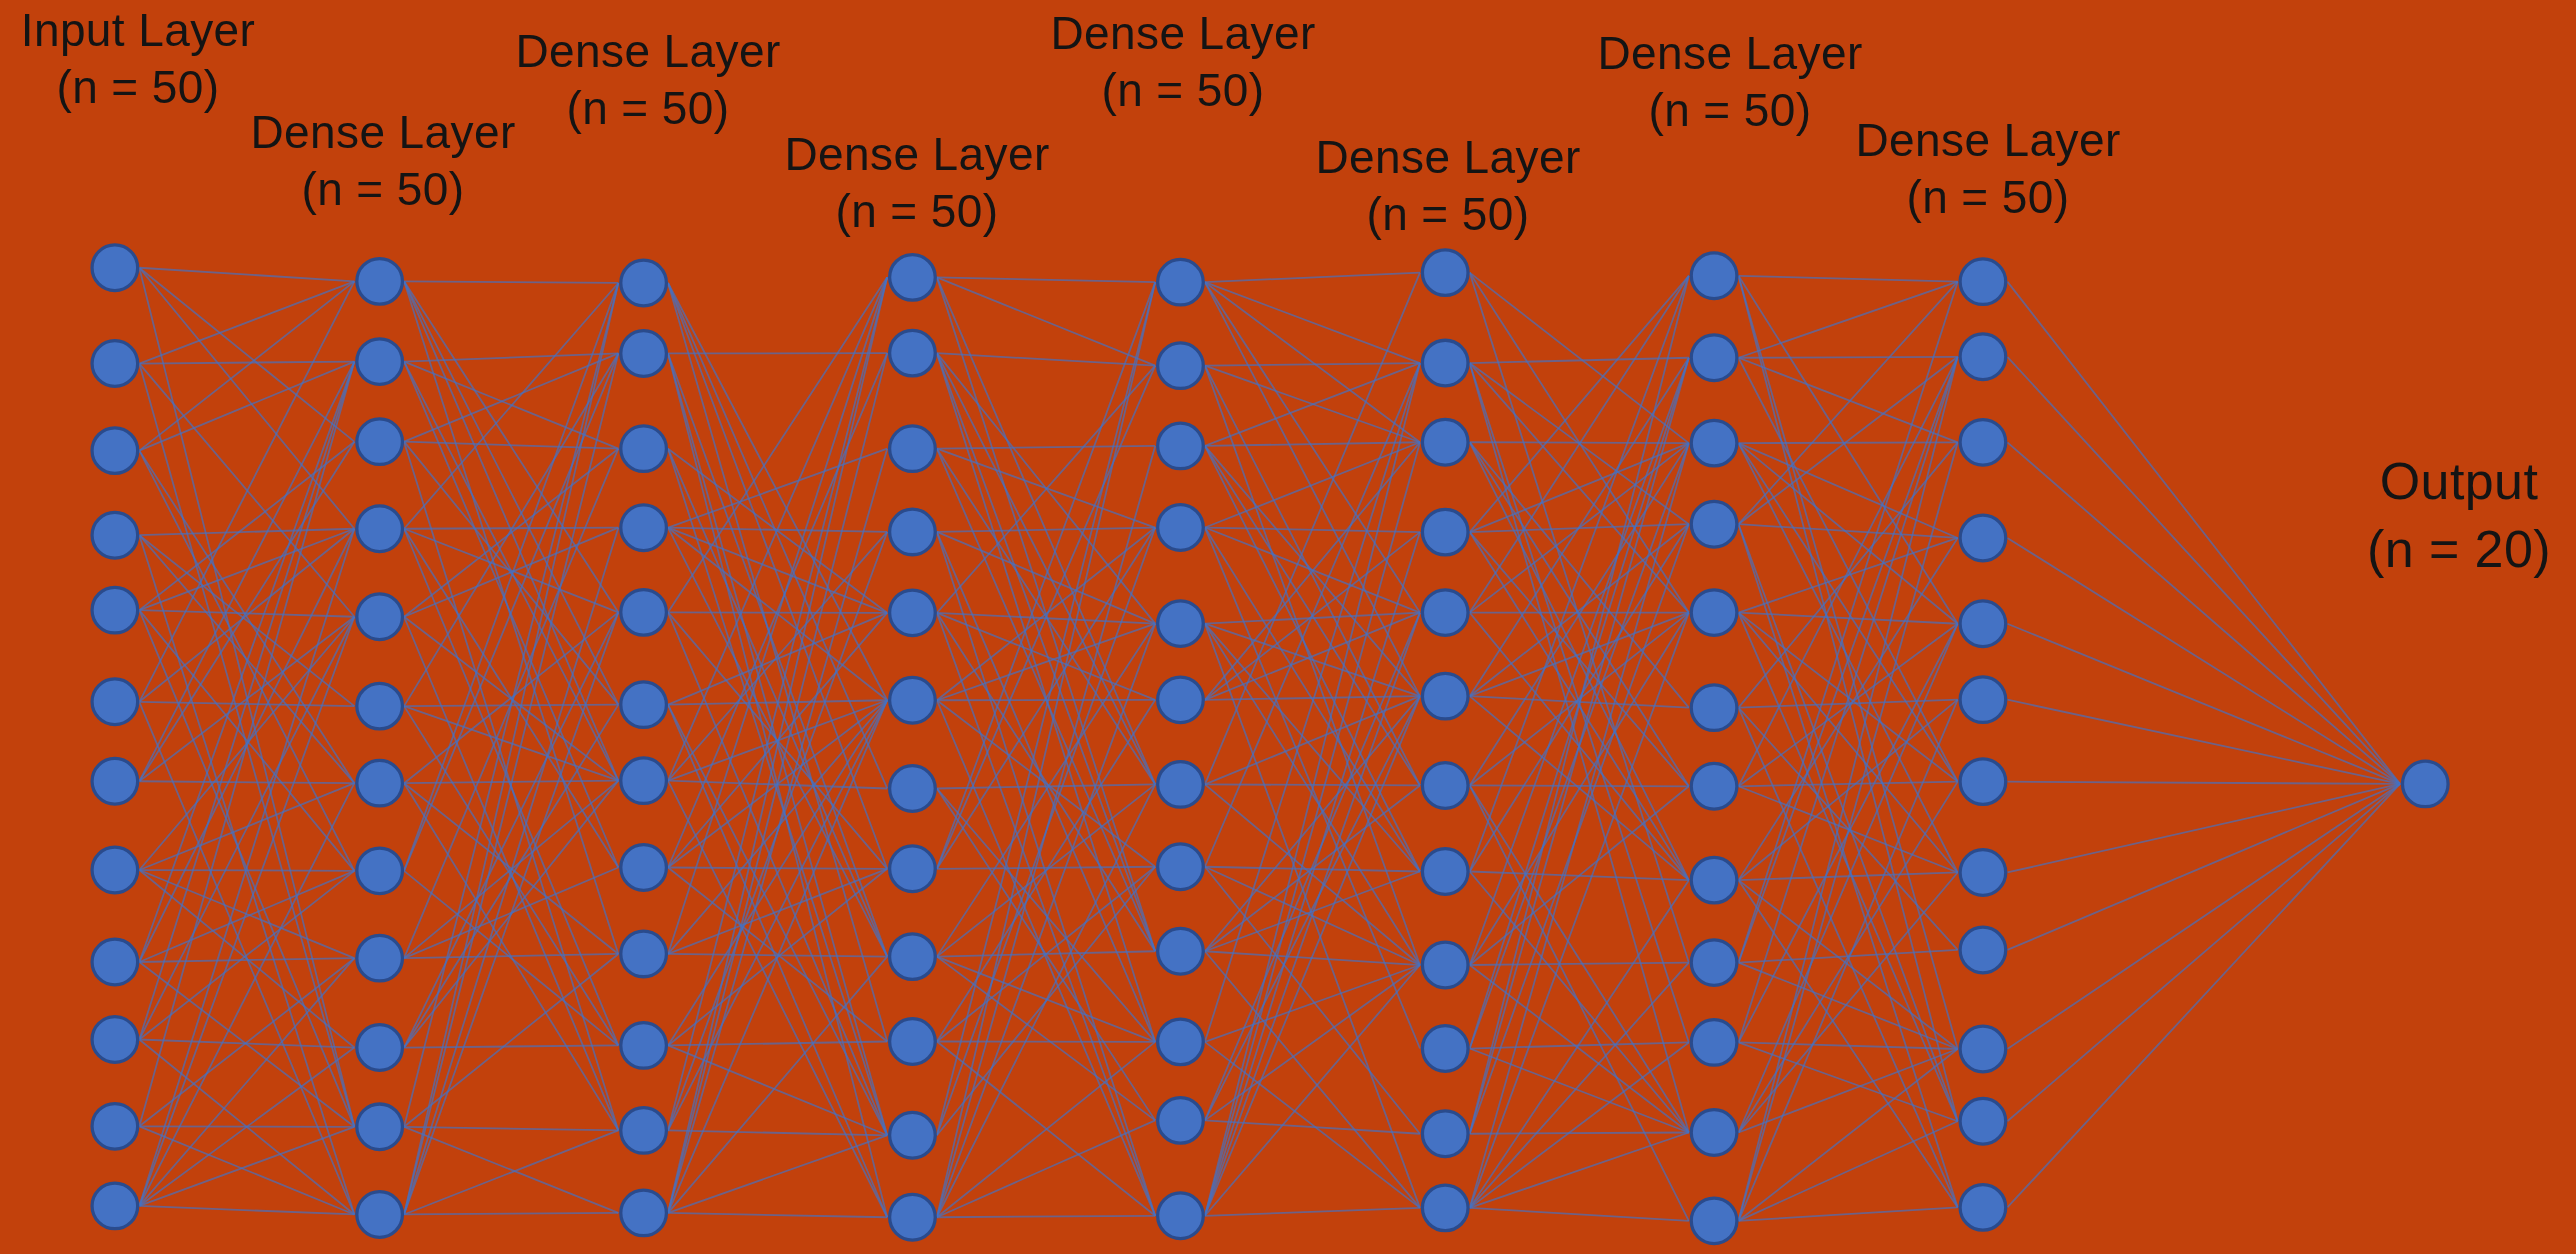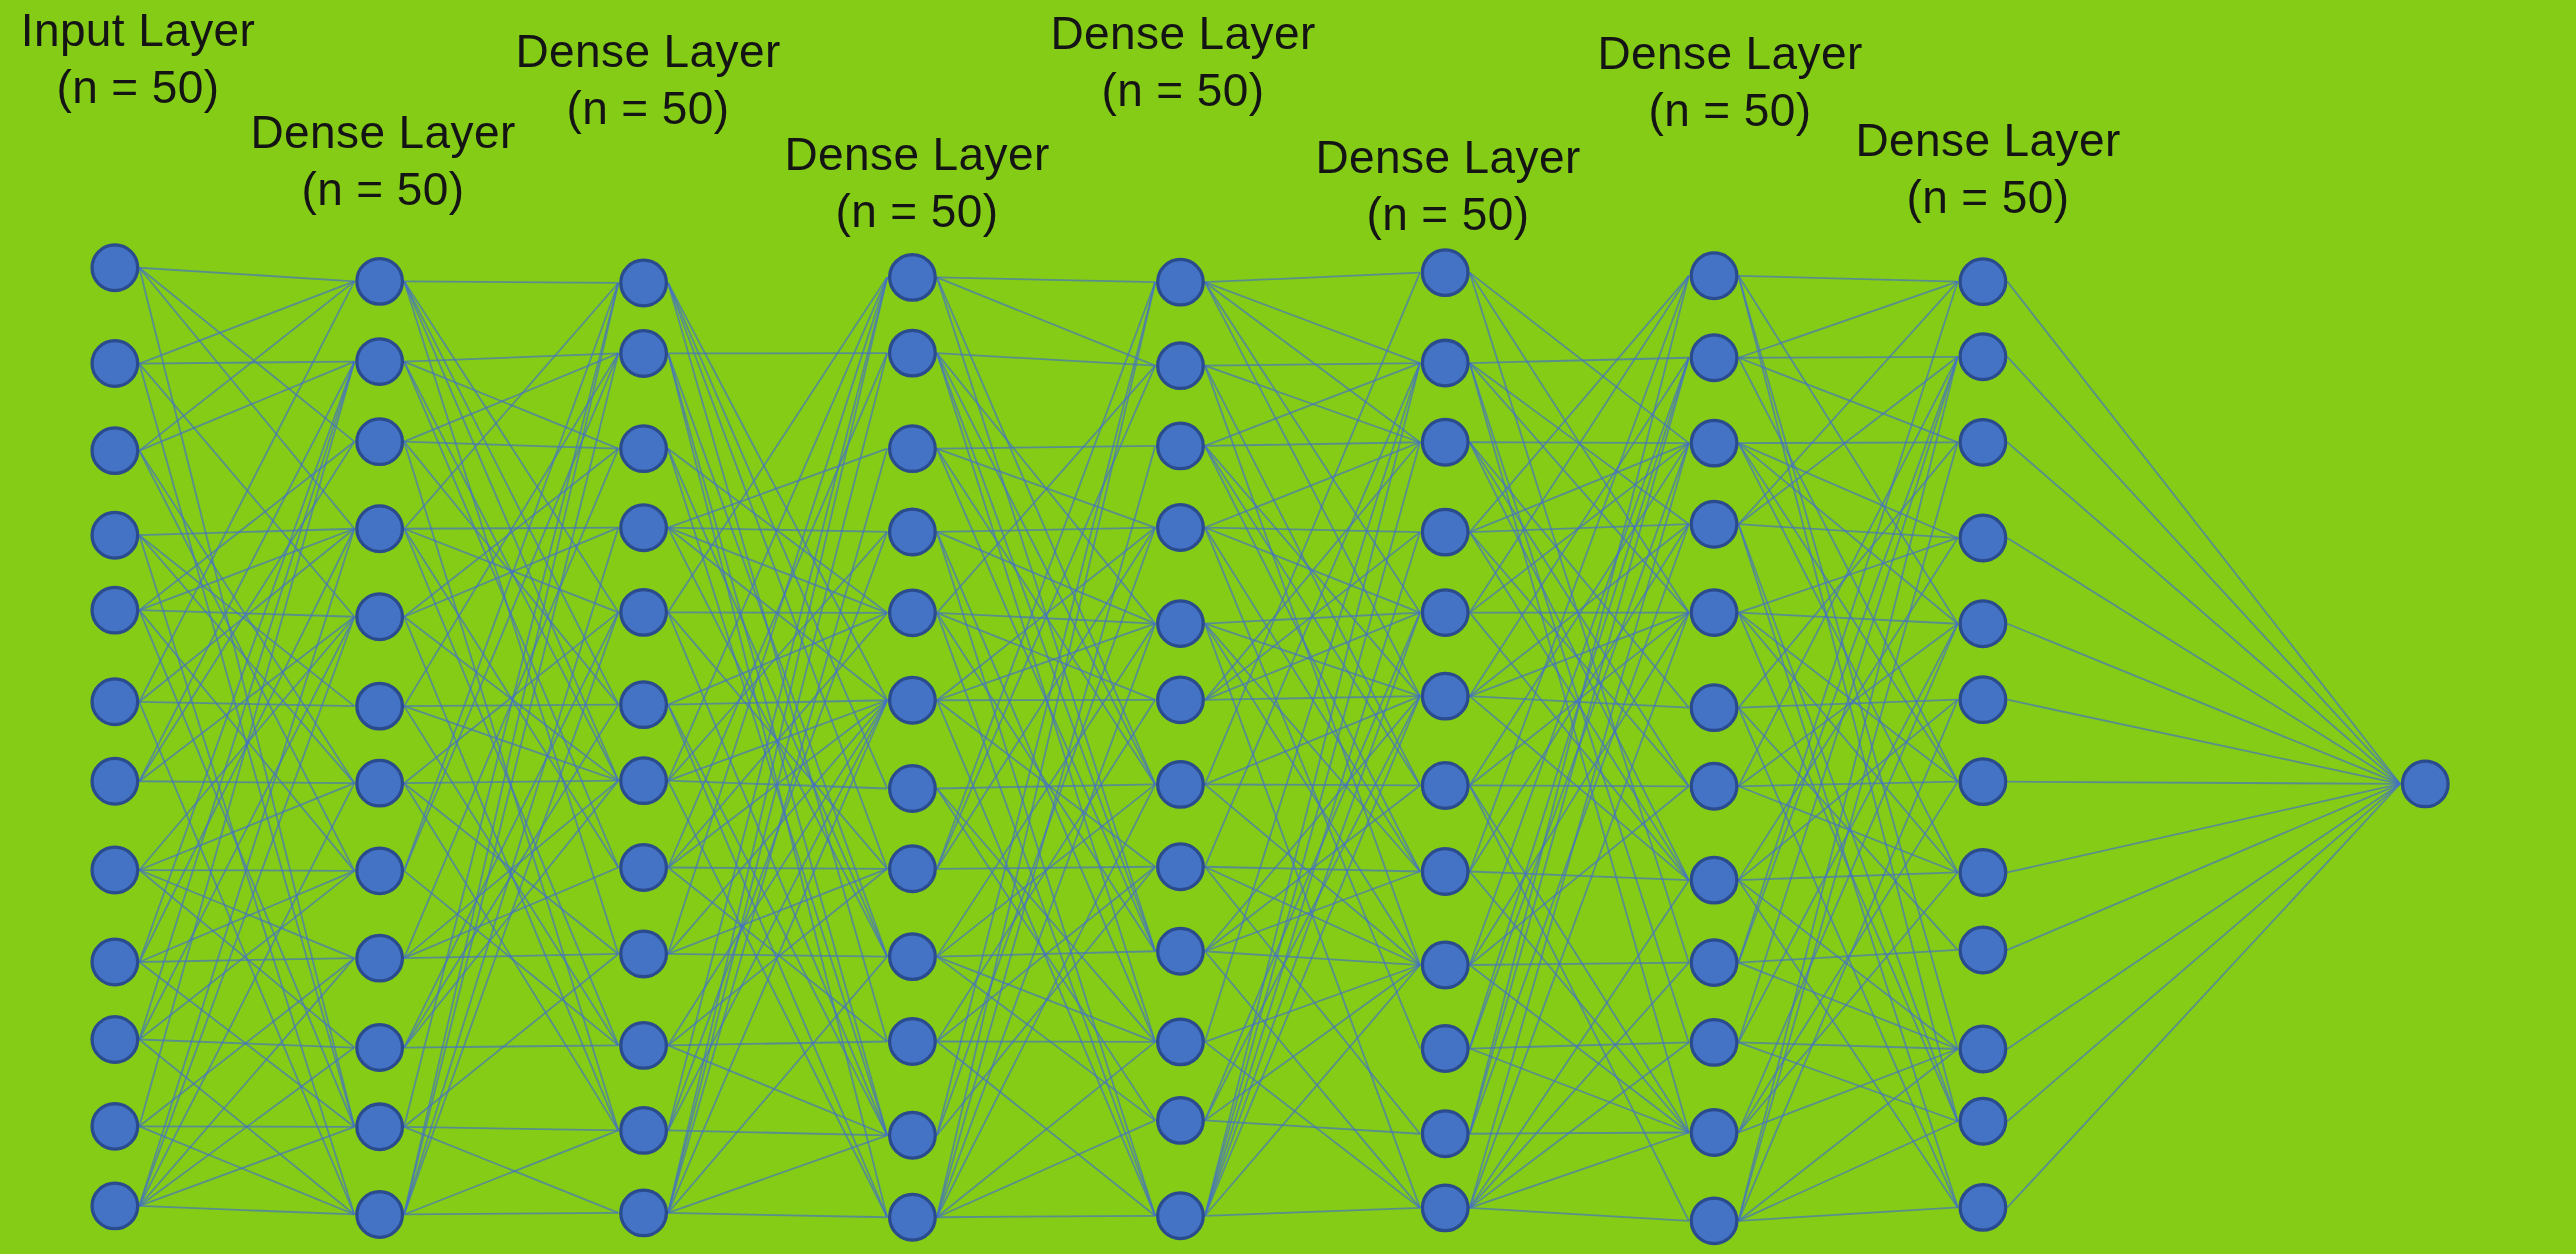--- a/index.html
+++ b/index.html
@@ -1,20 +1,20 @@
 <!DOCTYPE html>
 <html style="font-size:13px"><head>
 <meta charset="utf-8">
 <style>
   html,body{margin:0;padding:0;background:#ffffff;}
   body{width:2576px;height:1255px;overflow:hidden;}
   .stage{
     position:relative;width:2576px;height:1255px;
     font-family:"Liberation Sans", sans-serif;
-    background:#84cc16;
+    background:#c2410c;
   }
   #net{position:absolute;left:0;top:0;}
   .layer-label{
     position:absolute;
     transform:translateX(-50%);
     text-align:center;
     font-size:46px;
     line-height:1.24;
     color:#141414;
     white-space:nowrap;
@@ -547,15 +547,19 @@
     <div>(n = 50)</div>
   </div>
   <div class="layer-label" style="left: 1730px; top: 25px; color: rgb(20, 20, 20);">
     <div>Dense Layer</div>
     <div>(n = 50)</div>
   </div>
   <div class="layer-label" style="left: 1988px; top: 112px; color: rgb(20, 20, 20);">
     <div>Dense Layer</div>
     <div>(n = 50)</div>
   </div>
+  <div class="layer-label output-label" style="left: 2459px; top: 448px; color: rgb(20, 20, 20);">
+    <div>Output</div>
+    <div>(n = 20)</div>
+  </div>
 
 </div>
 
 
 </body></html>

